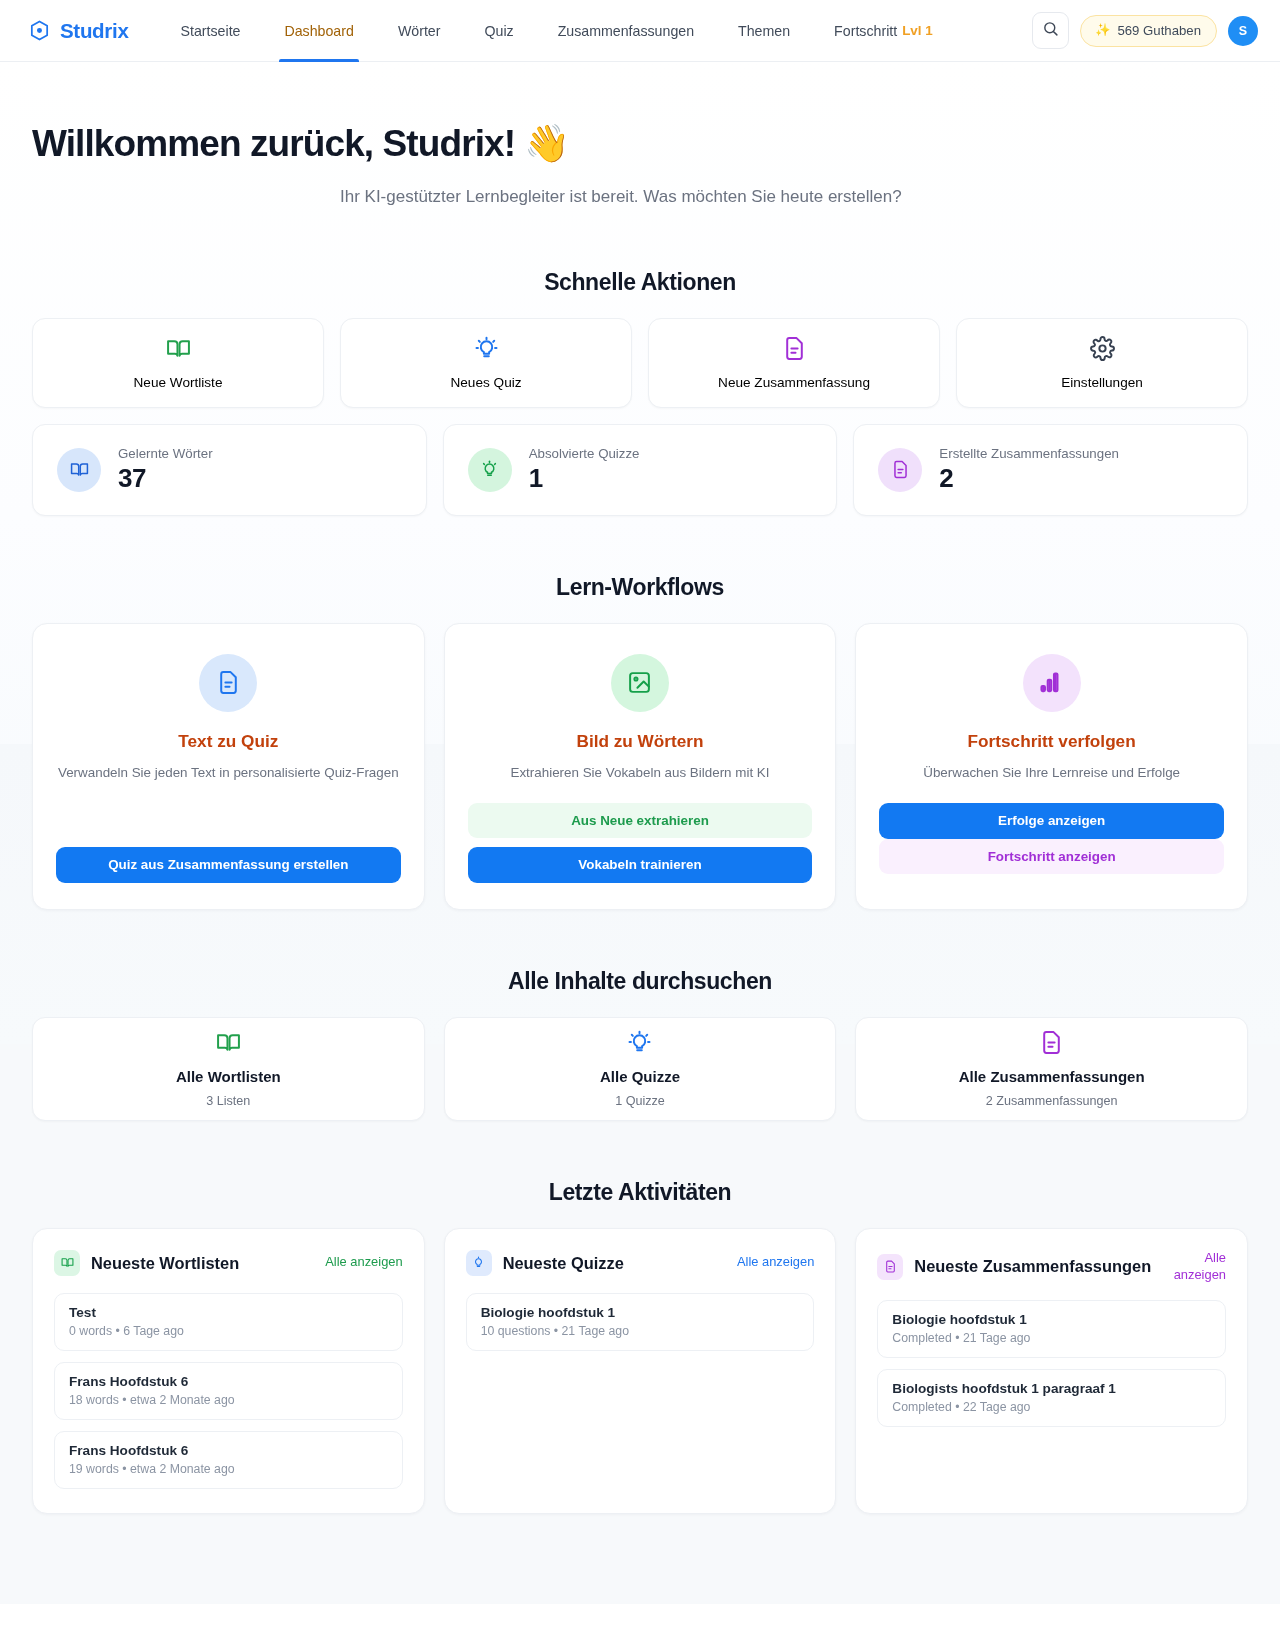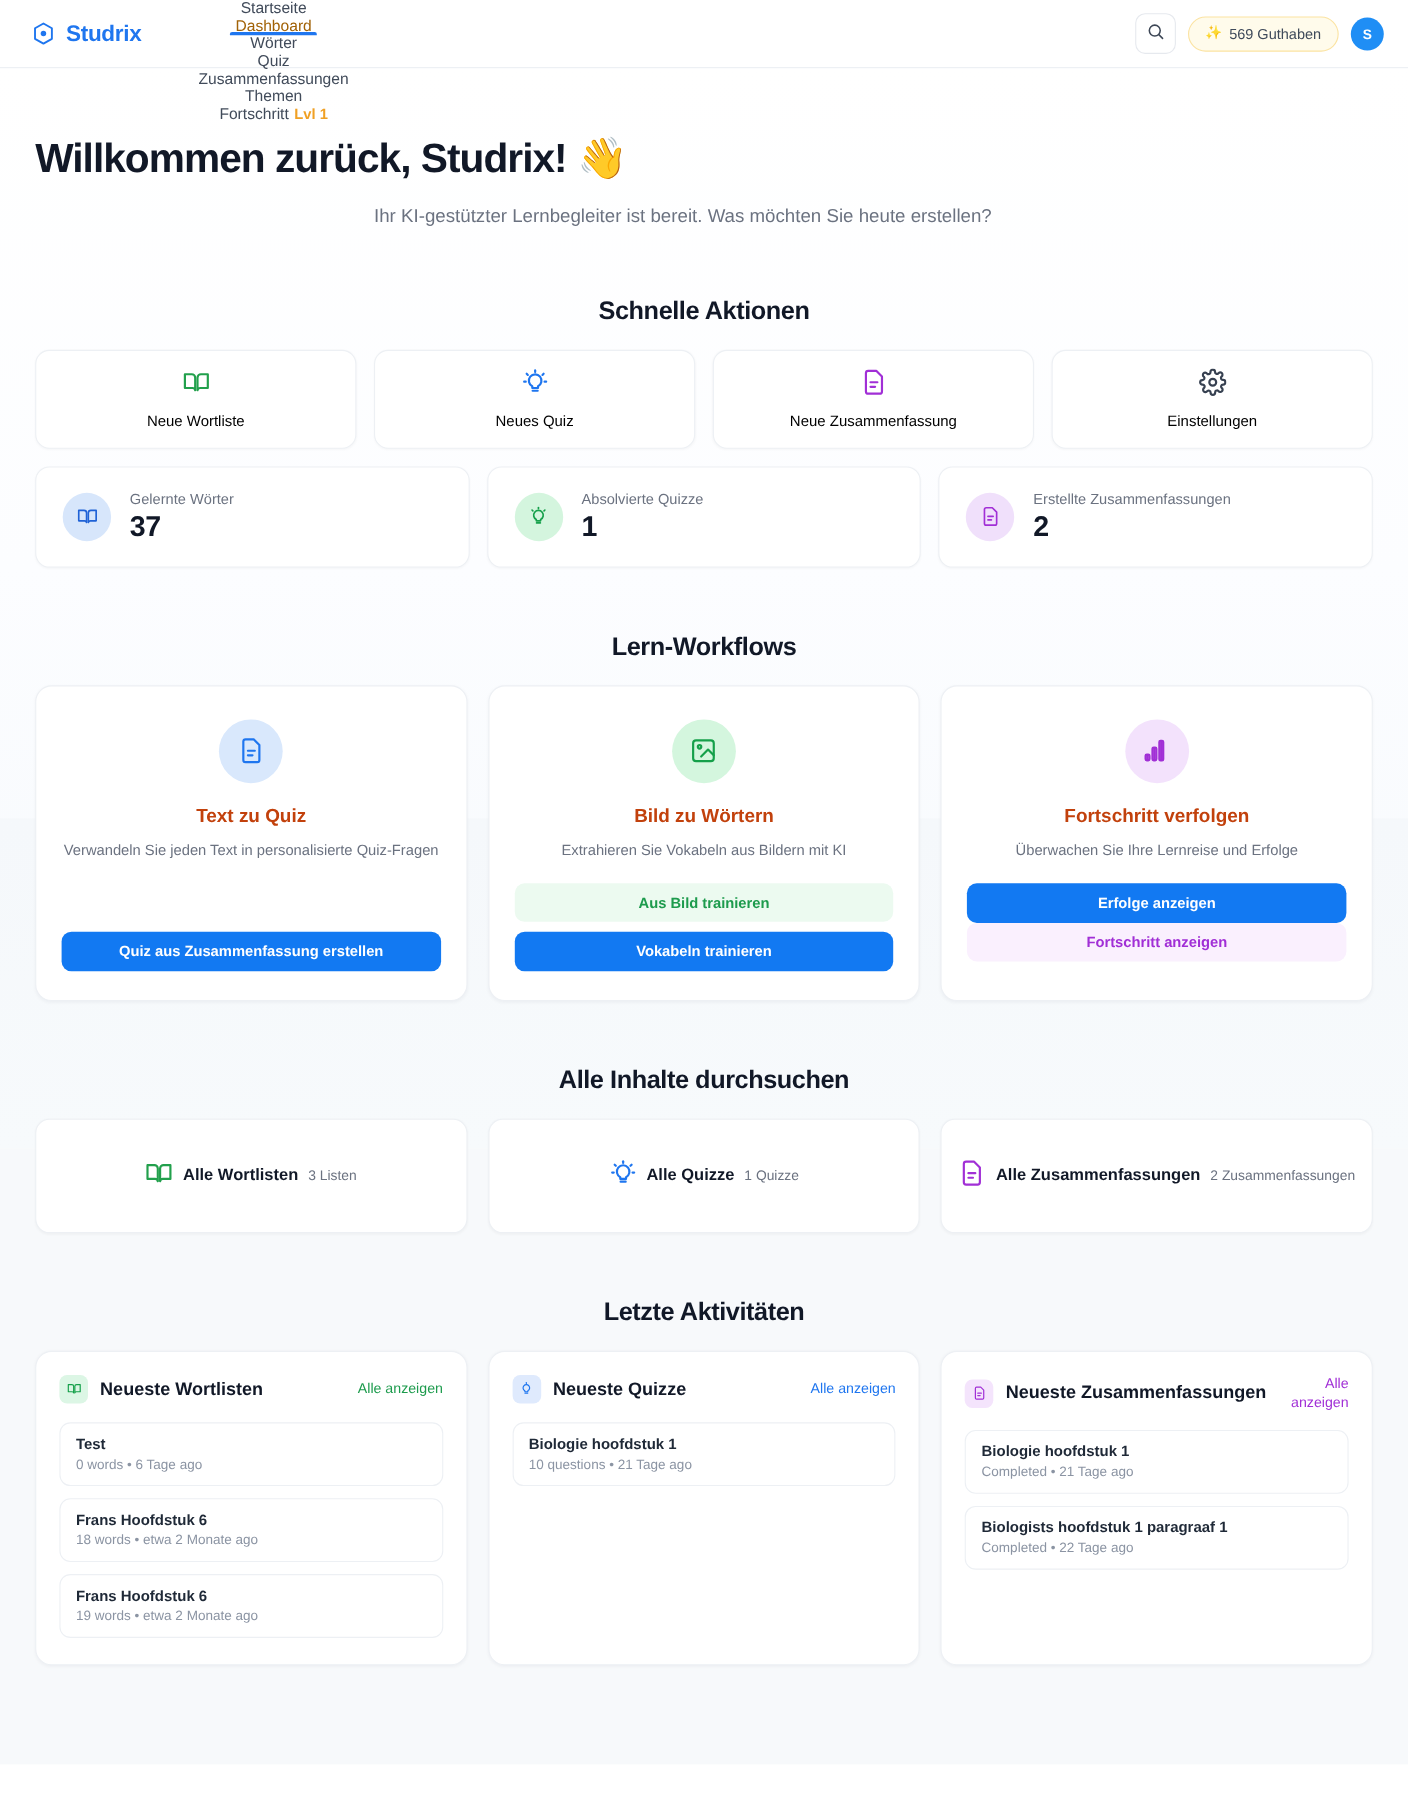--- a/index.html
+++ b/index.html
@@ -24,21 +24,21 @@
     z-index: 20;
   }
   .brand { display: flex; align-items: center; gap: 9px; margin-right: 30px; }
   .brand-logo { width: 23px; height: 23px; display: block; }
   .brand-name {
     font-size: 20.5px;
     font-weight: 700;
     color: #1f76ef;
     letter-spacing: -0.3px;
   }
-  .nav-links { display: flex; align-items: center; gap: 0px; height: 62px; flex-direction: column; }
+  .nav-links { display: flex; align-items: center; gap: 0px; height: 62px; }
   .nav-link {
     font-size: 14.2px;
     color: #414b5a;
     padding: 0 22px;
     height: 62px;
     display: flex;
     align-items: center;
     cursor: pointer;
     white-space: nowrap;
     position: relative;
@@ -210,21 +210,21 @@
   .wf-btn.primary { background: #1279f2; color: #fff; margin-bottom: 0; height: 36px; line-height: 36px; }
   .wf-spacer { flex: 1 1 auto; }
 
   
   .browse-grid { display: grid; grid-template-columns: repeat(3,1fr); gap: 19px; }
   .browse-card {
     background: #fff;
     border: 1px solid #edf0f4;
     border-radius: 13px;
     height: 104px;
-    display: flex; flex-direction: row;
+    display: flex; flex-direction: column;
     align-items: center; justify-content: center;
     gap: 9px;
     cursor: pointer;
     box-shadow: 0 1px 2px rgba(16,24,40,0.03);
   }
   .browse-title { font-size: 15px; font-weight: 600; color: #111827; }
   .browse-sub { font-size: 12.6px; color: #6b7280; }
 
   
   .act-grid { display: grid; grid-template-columns: repeat(3,1fr); gap: 19px; }
@@ -432,21 +432,21 @@
         <div class="wf-ico green">
           <svg width="25" height="25" viewBox="0 0 24 24" fill="none" stroke="#15a04a" stroke-width="1.9" stroke-linecap="round" stroke-linejoin="round">
             <rect x="3" y="3" width="18" height="18" rx="2.5"></rect>
             <circle cx="8.6" cy="8.6" r="1.5"></circle>
             <path d="M21 16l-5-5-6 6"></path>
           </svg>
         </div>
         <div class="wf-title">Bild zu Wörtern</div>
         <div class="wf-desc">Extrahieren Sie Vokabeln aus Bildern mit KI</div>
         <div class="wf-spacer"></div>
-        <button class="wf-btn soft-green">Aus Bild trainieren</button>
+        <button class="wf-btn soft-green">Aus Neue extrahieren</button>
         <button class="wf-btn primary">Vokabeln trainieren</button>
       </div>
 
       <div class="wf-card">
         <div class="wf-ico purple">
           <svg width="25" height="25" viewBox="0 0 24 24" fill="none" stroke="#a12fd6" stroke-width="2" stroke-linecap="round" stroke-linejoin="round">
             <path d="M4 20v-4"></path>
               <path d="M10 20V10"></path>
               <path d="M16 20V4"></path>
             <rect x="2.4" y="15.3" width="3.3" height="5" rx="1"></rect>

